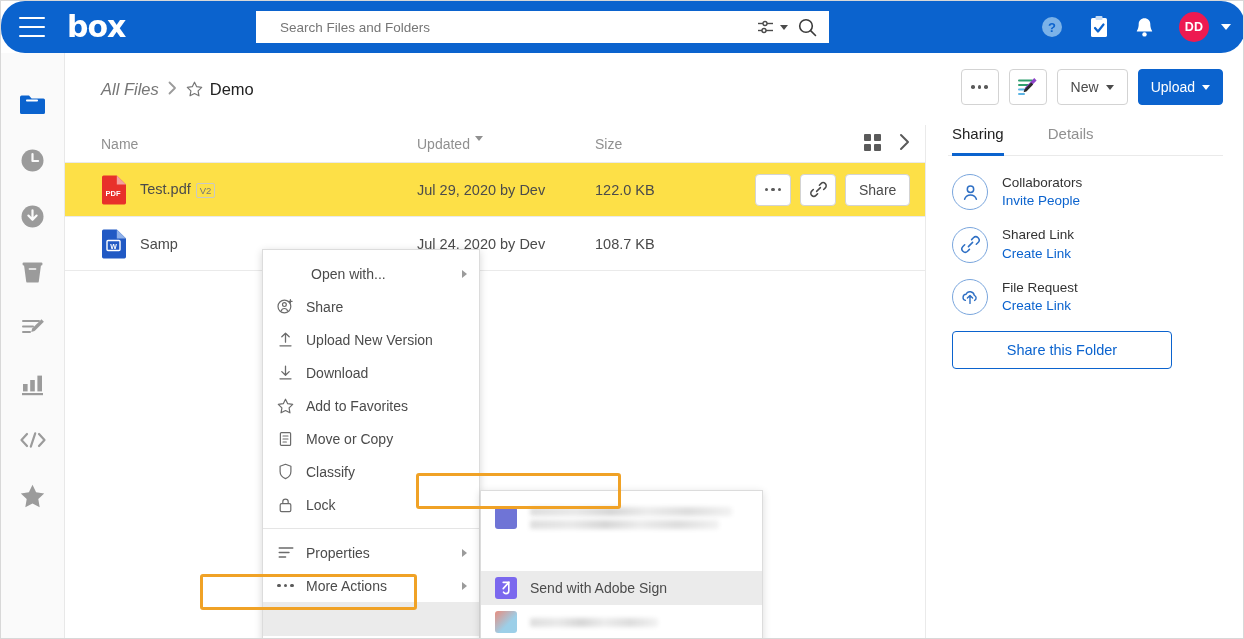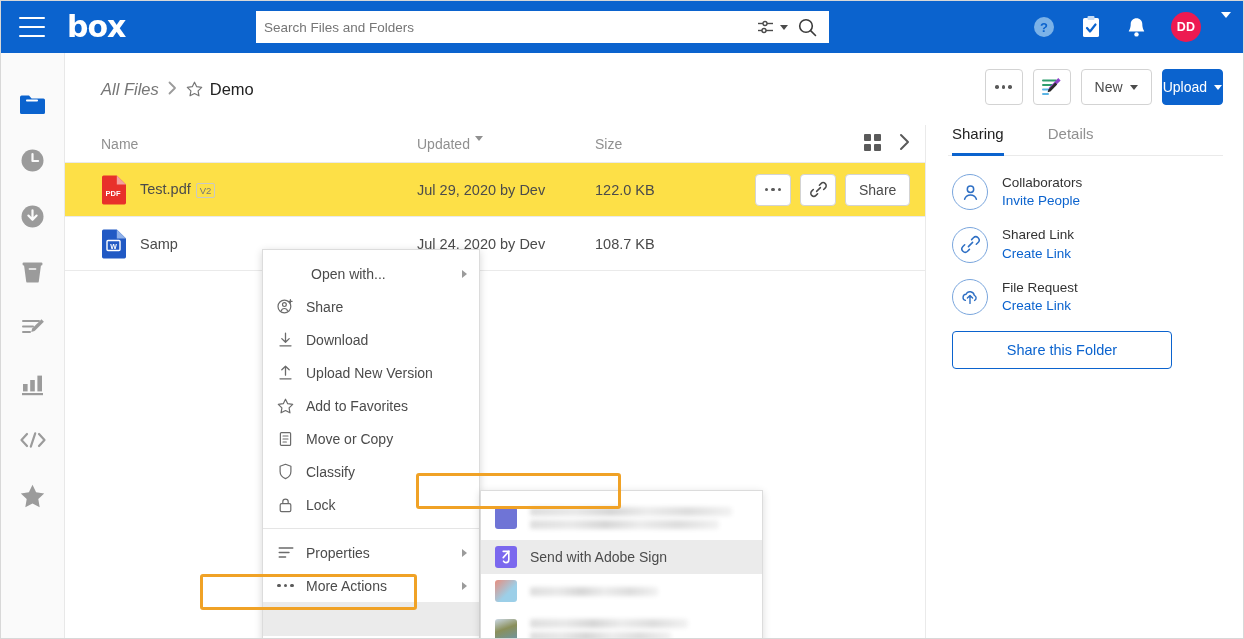--- a/index.html
+++ b/index.html
@@ -15,21 +15,21 @@
     border: 1px solid #d8d8d8;
     background: #fff;
     overflow: hidden;
   }
 
   
   .topbar {
     position: absolute; top: 0; left: 0;
     width: 1244px; height: 52px;
     background: #0b63ce;
-    display: flex; align-items: center;
+    display: flex; align-items: center; border-radius: 24px;
   }
   .hamburger {
     width: 26px; height: 20px;
     margin-left: 18px; margin-right: 14px;
     display: flex; flex-direction: column; justify-content: space-between;
     cursor: pointer;
   }
   .hamburger i { display:block; height: 2px; background: #fff; border-radius: 1px; }
   .box-logo {
     color: #fff;
@@ -45,34 +45,34 @@
     position: absolute; left: 255px; top: 10px;
     width: 573px; height: 32px;
     background: #fff;
     display: flex; align-items: center;
   }
   .search-input {
     flex: 1;
     border: none; outline: none;
     font-size: 13.5px;
     color: #4b4b4b;
-    padding-left: 8px;
+    padding-left: 24px;
     font-family: "Liberation Sans", sans-serif;
     background: transparent;
   }
   .search-input::placeholder { color: #767676; }
   .filter-icon { display:flex; align-items:center; gap:3px; padding: 0 4px; cursor:pointer; }
   .search-go { padding: 0 12px 0 6px; cursor: pointer; display:flex; align-items:center; }
 
   .top-actions {
     position: absolute; right: 14px; top: 0; height: 52px;
     display: flex; align-items: center; gap: 24px;
   }
   .top-icon { cursor: pointer; display: flex; align-items: center; justify-content: center; }
-  .avatar-wrap { display:flex; gap:20px; cursor: pointer; }
+  .avatar-wrap { display:flex; align-items:center; gap:12px; cursor: pointer; }
   .avatar {
     width: 30px; height: 30px; border-radius: 50%;
     background: #ed1a51; color: #fff;
     font-size: 12.5px; font-weight: bold;
     display: flex; align-items: center; justify-content: center;
     letter-spacing: .3px;
   }
   .caret-white {
     width: 0; height: 0;
     border-left: 5px solid transparent; border-right: 5px solid transparent;
@@ -113,21 +113,21 @@
     height: 36px;
     border: 1px solid #d3d3d3; border-radius: 4px;
     background: #fff; color: #4b4b4b;
     font-size: 14px; font-family: "Liberation Sans", sans-serif;
     display: flex; align-items: center; justify-content: center;
     cursor: pointer; padding: 0 13px; gap: 7px;
   }
   .btn-icon { width: 38px; padding: 0; }
   .btn-primary {
     background: #0b63ce; border-color: #0b63ce; color: #fff;
-    padding: 0 0;
+    padding: 0 12px;
   }
   .caret-dark {
     width: 0; height: 0;
     border-left: 4.5px solid transparent; border-right: 4.5px solid transparent;
     border-top: 5.5px solid #4b4b4b;
   }
   .caret-light {
     width: 0; height: 0;
     border-left: 4.5px solid transparent; border-right: 4.5px solid transparent;
     border-top: 5.5px solid #ffffff;
@@ -263,21 +263,21 @@
     z-index: 45;
     padding-top: 5px;
   }
   .si {
     display: flex; align-items: center;
     gap: 13px;
     padding: 0 12px 0 14px;
     height: 34px;
     cursor: pointer;
   }
-  .si.active { background: #ebebeb; }
+  .si.active { background: #ebebeb; margin-top: 31px; }
   .si-ico { width: 22px; height: 22px; border-radius: 3px; flex: none; }
   .si-text { font-size: 14px; color: #4b4b4b; }
   .blur-lines { display: flex; flex-direction: column; gap: 4px; flex: 1; }
   .blur-bar {
     height: 9px; border-radius: 2px;
     background: linear-gradient(90deg, #dedede 0%, #e9e9e9 22%, #d6d6d6 40%, #ececec 58%, #dddddd 78%, #f2f2f2 100%);
     filter: blur(2.2px);
   }
   .si.tall { height: 44px; }
 </style>
@@ -596,35 +596,35 @@
             <path d="M4.2 13a3.3 3.3 0 0 1 6.4 0" fill="none" stroke="#6b6b6b" stroke-width="1.2"></path>
             <path d="M13.4 1.6v3.4M11.7 3.3h3.4" stroke="#6b6b6b" stroke-width="1.2" stroke-linecap="round"></path>
           </svg>
         </span>
         <span class="mi-label">Share</span>
       </div>
 
       <div class="mi">
         <span class="mi-ico">
           <svg width="15" height="17" viewBox="0 0 15 17">
+            <path d="M7.5 2.2v9M3.8 5.8l3.7-3.6 3.7 3.6" fill="none" stroke="#6b6b6b" stroke-width="1.3" stroke-linecap="round" stroke-linejoin="round"></path>
+            <line x1="2" y1="14.8" x2="13" y2="14.8" stroke="#6b6b6b" stroke-width="1.3" stroke-linecap="round"></line>
+          </svg>
+        </span>
+        <span class="mi-label">Upload New Version</span>
+      </div>
+
+      <div class="mi">
+        <span class="mi-ico">
+          <svg width="15" height="17" viewBox="0 0 15 17">
             <path d="M7.5 2.2v9M3.8 7.6l3.7 3.6 3.7-3.6" fill="none" stroke="#6b6b6b" stroke-width="1.3" stroke-linecap="round" stroke-linejoin="round"></path>
             <line x1="2" y1="14.8" x2="13" y2="14.8" stroke="#6b6b6b" stroke-width="1.3" stroke-linecap="round"></line>
           </svg>
         </span>
         <span class="mi-label">Download</span>
-      </div>
-
-      <div class="mi">
-        <span class="mi-ico">
-          <svg width="15" height="17" viewBox="0 0 15 17">
-            <path d="M7.5 2.2v9M3.8 5.8l3.7-3.6 3.7 3.6" fill="none" stroke="#6b6b6b" stroke-width="1.3" stroke-linecap="round" stroke-linejoin="round"></path>
-            <line x1="2" y1="14.8" x2="13" y2="14.8" stroke="#6b6b6b" stroke-width="1.3" stroke-linecap="round"></line>
-          </svg>
-        </span>
-        <span class="mi-label">Upload New Version</span>
       </div>
 
 
       <div class="mi">
         <span class="mi-ico">
           <svg width="17" height="16" viewBox="0 0 17 16">
             <path d="M8.5 1.2l2.2 4.5 5 .7-3.6 3.5.85 4.9-4.45-2.3-4.45 2.3.85-4.9L1.3 6.4l5-.7z" fill="none" stroke="#6b6b6b" stroke-width="1.2" stroke-linejoin="round"></path>
           </svg>
         </span>
         <span class="mi-label">Add to Favorites</span>

